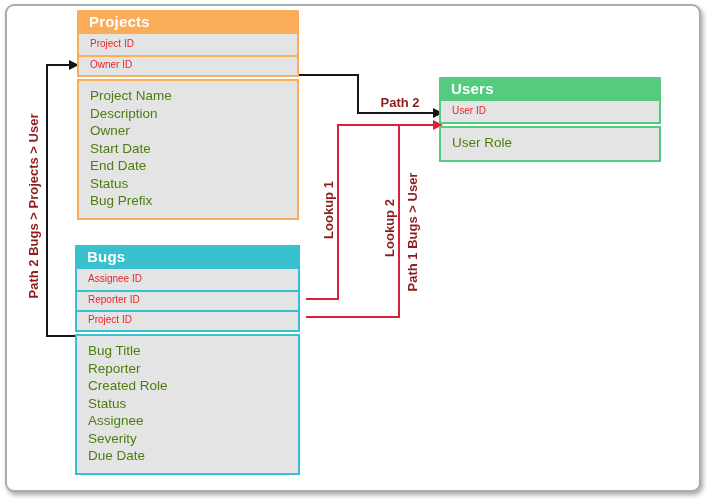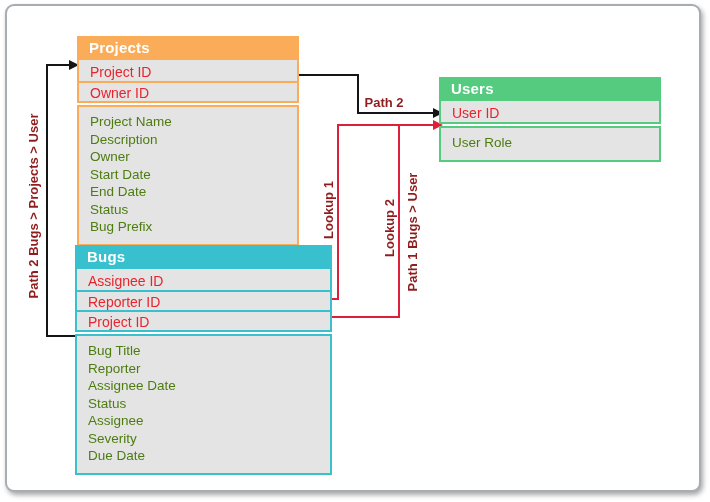--- a/index.html
+++ b/index.html
@@ -15,21 +15,21 @@
   
   .tbl { position:absolute; }
   .tbl-header {
     height:24px; box-sizing:border-box; padding:3px 0 0 12px;
     background:var(--accent); color:#ffffff; font-weight:bold; font-size:15px;
     letter-spacing:.2px;
   }
   .key-row {
     box-sizing:border-box; height:22px; margin-top:-2px;
     background:#e4e4e4; border:2px solid var(--accent);
-    font-size:14px; color:#e8242c; padding:2px 0 0 11px;
+    font-size:10px; color:#e8242c; padding:2px 0 0 11px;
   }
   .key-row.tall { height:25px; padding-top:4px; }
   .fields {
     box-sizing:border-box; margin-top:2px; background:#e4e4e4;
     border:2px solid var(--accent); padding:6px 0 8px 0;
   }
   .field-row {
     font-size:13.5px; line-height:17.5px; color:#4d7c0f; padding-left:11px;
     white-space:nowrap;
   }
@@ -59,72 +59,72 @@
     <div class="seg v black" style="left:39px;top:58px;height:273px;"></div>
     <div class="seg h black" style="left:39px;top:58px;width:24px;"></div>
     <div class="seg h black" style="left:39px;top:329px;width:31px;"></div>
     <div class="arr-r black" style="left:62px;top:54px;"></div>
     <div class="conn-label vcenter" style="left:26px;top:200px;">Path 2 Bugs &gt; Projects &gt; User</div>
 
     <div class="seg h black" style="left:292px;top:68px;width:60px;"></div>
     <div class="seg v black" style="left:350px;top:68px;height:40px;"></div>
     <div class="seg h black" style="left:350px;top:106px;width:77px;"></div>
     <div class="arr-r black" style="left:426px;top:102px;"></div>
-    <div class="conn-label hcenter" style="left:372px;top:96px;padding-left:10px;">Path 2</div>
+    <div class="conn-label hcenter" style="left:388px;top:96px;padding-left:10px;">Path 2</div>
 
     <div class="seg h red" style="left:330px;top:118px;width:97px;"></div>
     <div class="arr-r red" style="left:426px;top:114px;"></div>
 
     <div class="seg v red" style="left:330px;top:118px;height:176px;"></div>
     <div class="seg h red" style="left:299px;top:292px;width:33px;"></div>
     <div class="conn-label vcenter" style="left:321px;top:204px;">Lookup 1</div>
 
     <div class="seg v red" style="left:391px;top:118px;height:194px;"></div>
     <div class="seg h red" style="left:299px;top:310px;width:94px;"></div>
     <div class="conn-label vcenter" style="left:382px;top:222px;">Lookup 2</div>
     <div class="conn-label vcenter" style="left:405px;top:226px;">Path 1 Bugs &gt; User</div>
 
-    <div class="tbl" style="left:70px;top:30px;width:222px;--accent:#FBAC59;">
+    <div class="tbl" style="left:70px;top:4px;width:222px;--accent:#FBAC59;">
       <div class="tbl-header">
         <span>Projects</span>
       </div>
       <div class="key-row tall">
         <span>Project ID</span>
       </div>
       <div class="key-row">
         <span>Owner ID</span>
       </div>
       <div class="fields">
         <div class="field-row">Project Name</div>
         <div class="field-row">Description</div>
         <div class="field-row">Owner</div>
         <div class="field-row">Start Date</div>
         <div class="field-row">End Date</div>
         <div class="field-row">Status</div>
         <div class="field-row">Bug Prefix</div>
       </div>
     </div>
 
-    <div class="tbl" style="left:68px;top:239px;width:257px;--accent:#38C0CE;">
+    <div class="tbl" style="left:68px;top:239px;width:225px;--accent:#38C0CE;">
       <div class="tbl-header">
         <span>Bugs</span>
       </div>
       <div class="key-row tall">
         <span>Assignee ID</span>
       </div>
       <div class="key-row">
         <span>Reporter ID</span>
       </div>
       <div class="key-row">
         <span>Project ID</span>
       </div>
       <div class="fields">
         <div class="field-row">Bug Title</div>
         <div class="field-row">Reporter</div>
-        <div class="field-row">Assignee Date</div>
+        <div class="field-row">Created Role</div>
         <div class="field-row">Status</div>
         <div class="field-row">Assignee</div>
         <div class="field-row">Severity</div>
         <div class="field-row">Due Date</div>
       </div>
     </div>
 
     <div class="tbl" style="left:432px;top:71px;width:222px;--accent:#55CB80;">
       <div class="tbl-header">
         <span>Users</span>

